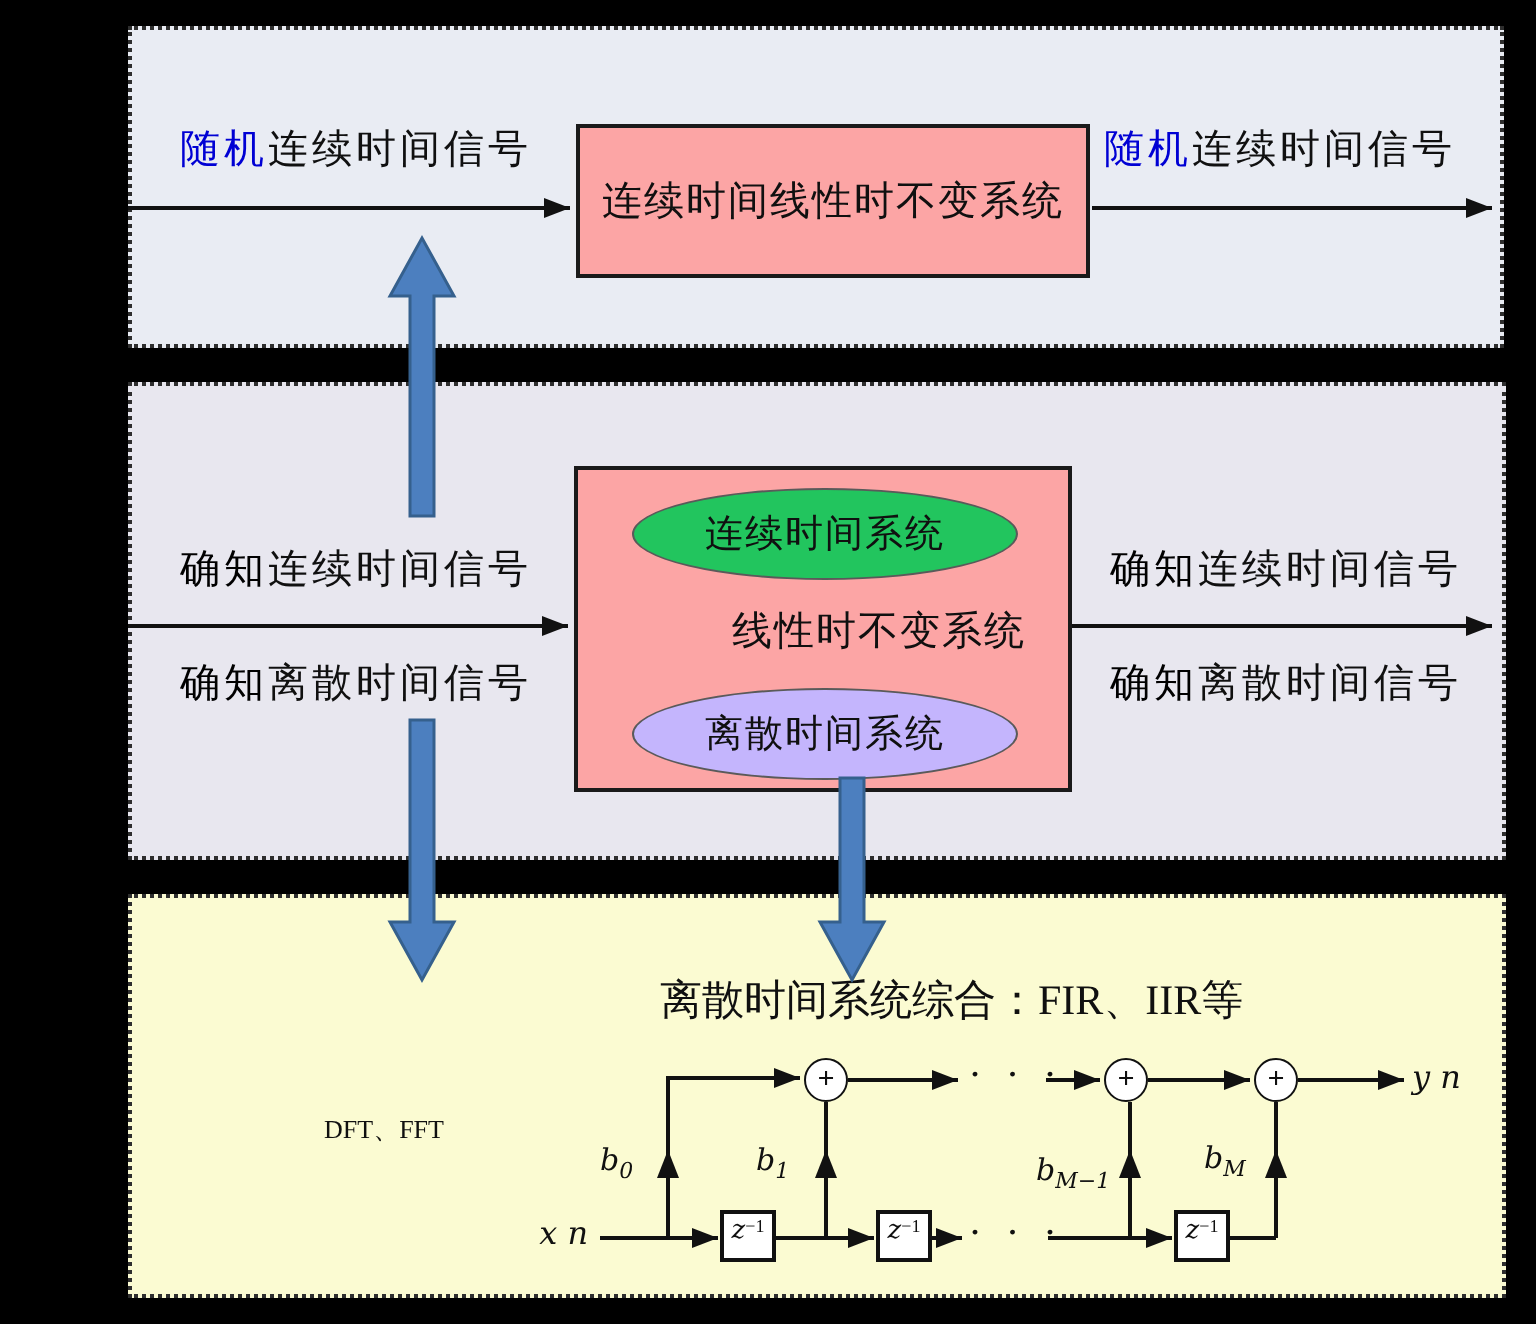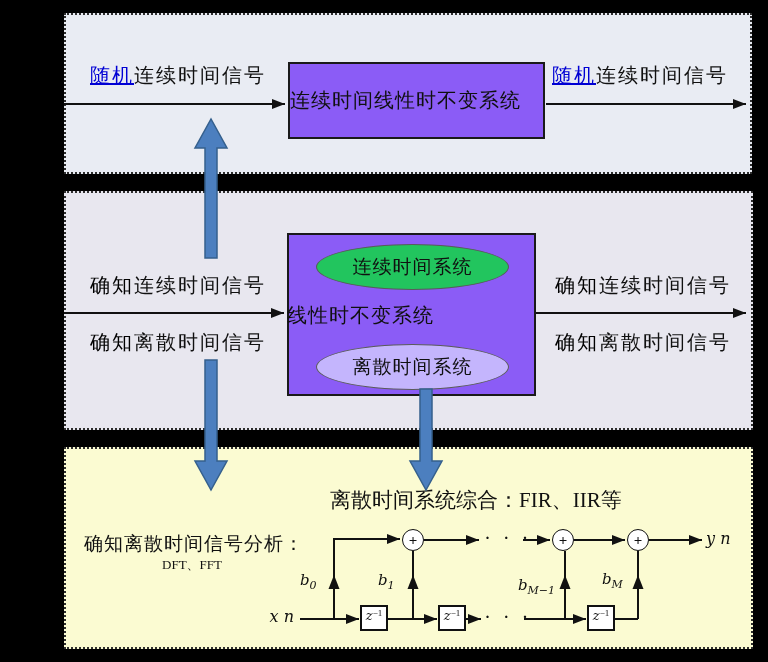--- a/index.html
+++ b/index.html
@@ -3,31 +3,31 @@
 <meta charset="utf-8">
 <style>
   html,body{margin:0;padding:0;background:#000;}
   #stage{position:relative;width:768px;height:662px;background:#000;overflow:hidden;
          font-family:"Liberation Serif",serif;color:#101010;}
   .panel{position:absolute;border:2px dotted #2e2e2e;box-sizing:border-box;}
   #panel-top{left:64px;top:13px;width:688px;height:161px;background:#e9ecf3;}
   #panel-mid{left:64px;top:191px;width:689px;height:239px;background:#e8e7ef;}
   #panel-bottom{left:64px;top:447px;width:689px;height:202px;background:#fbfbd2;}
   .lbl{position:absolute;white-space:nowrap;font-size:20px;letter-spacing:2px;line-height:1.1;}
-  .hl-blue{color:#0000d4;text-decoration:underline;}
+  .hl-blue{color:#0000d4;}
   .hl-red{color:#000000;}
-  .sysbox{position:absolute;background:#8b5cf6;border:2px solid #1a1a1a;box-sizing:border-box;
-          display:flex;align-items:center;justify-content:flex-start;}
+  .sysbox{position:absolute;background:#fca5a5;border:2px solid #1a1a1a;box-sizing:border-box;
+          display:flex;align-items:center;justify-content:center;}
   #top-box{left:288px;top:62px;width:257px;height:77px;font-size:20px;letter-spacing:1px;}
   #mid-box{left:287px;top:233px;width:249px;height:163px;}
   .ellipse{position:absolute;border:1.5px solid #5a5a5a;border-radius:50%;
            display:flex;align-items:center;justify-content:center;font-size:19px;letter-spacing:1px;}
   #ellipse-ct{left:316px;top:244px;width:191px;height:44px;background:#22c55e;}
   #ellipse-dt{left:316px;top:344px;width:191px;height:44px;background:#c4b5fd;}
-  #mid-box-title{position:absolute;left:287px;top:302px;width:226px;text-align:left;
+  #mid-box-title{position:absolute;left:287px;top:302px;width:226px;text-align:right;
                  font-size:20px;letter-spacing:1px;}
   #synth-title{position:absolute;left:330px;top:486px;font-size:21px;white-space:nowrap;}
   #analysis-1{position:absolute;left:84px;top:531px;font-size:19px;letter-spacing:1px;white-space:nowrap;}
   #analysis-2{position:absolute;left:84px;top:556px;width:216px;text-align:center;font-size:13px;}
   svg.overlay{position:absolute;left:0;top:0;z-index:5;pointer-events:none;}
   .math{font-style:italic;font-family:"DejaVu Serif",serif;}
   .zbox{position:absolute;width:28px;height:26px;background:#fff;border:2px solid #111;
         box-sizing:border-box;display:flex;align-items:flex-start;justify-content:center;
         font-size:13px;line-height:1.4;z-index:6;}
   .zbox sup{font-size:9px;line-height:1;margin-top:2px;}
@@ -74,21 +74,20 @@
   <div class="ellipse" id="ellipse-ct">
     <span>连续时间系统</span>
   </div>
   <div id="mid-box-title">线性时不变系统</div>
   <div class="ellipse" id="ellipse-dt">
     <span>离散时间系统</span>
   </div>
 
   <div class="panel" id="panel-bottom"></div>
   <div id="synth-title">离散时间系统综合：FIR、IIR等</div>
-  <div id="analysis-1">确知离散时间信号分析：</div>
   <div id="analysis-2">DFT、FFT</div>
 
   <div class="ioname math" style="left:260px;top:607px;width:34px;text-align:right;">x n</div>
   <div class="ioname math" style="left:706px;top:529px;">y n</div>
 
   <div class="zbox" style="left:360px;top:605px;">
       <span class="math">z</span>
       <sup>−1</sup>
     </div>
   <div class="zbox" style="left:438px;top:605px;">

